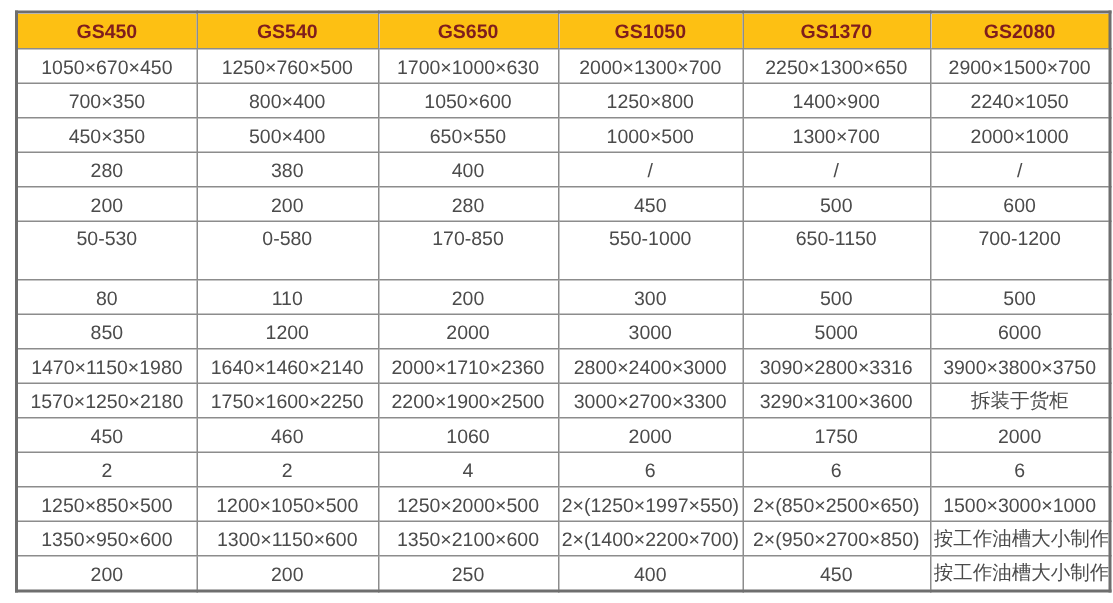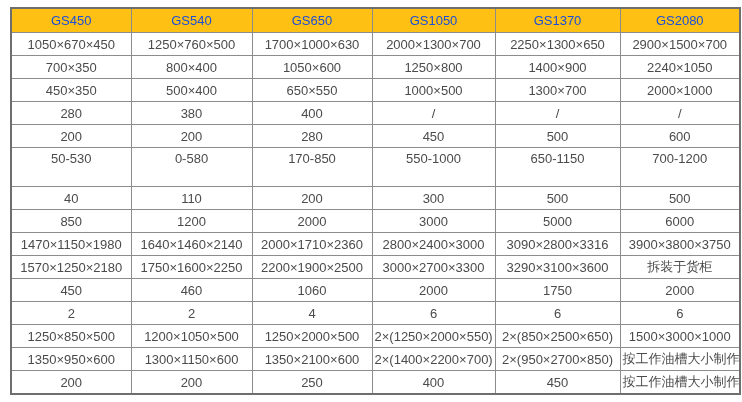--- a/index.html
+++ b/index.html
@@ -26,22 +26,22 @@
     border: 1px solid #8c8c8c;
     text-align: center;
     vertical-align: middle;
     padding: 0 2px;
     font-size: 13px;
     white-space: nowrap;
     overflow: hidden;
   }
   table.spec th {
     background: #fdc013;
-    color: #1d4ed8;
-    font-weight: normal;
+    color: #7f1d1d;
+    font-weight: bold;
     height: 23px;
   }
   table.spec td {
     color: #4b4b4b;
     background: #ffffff;
     height: 22px;
   }
   table.spec tr.tall td {
     height: 35px;
     vertical-align: top;
@@ -114,21 +114,21 @@
         </tr>
         <tr class="tall">
           <td>50-530</td>
           <td>0-580</td>
           <td>170-850</td>
           <td>550-1000</td>
           <td>650-1150</td>
           <td>700-1200</td>
         </tr>
         <tr>
-          <td>40</td>
+          <td>80</td>
           <td>110</td>
           <td>200</td>
           <td>300</td>
           <td>500</td>
           <td>500</td>
         </tr>
         <tr>
           <td>850</td>
           <td>1200</td>
           <td>2000</td>
@@ -165,21 +165,21 @@
           <td>2</td>
           <td>4</td>
           <td>6</td>
           <td>6</td>
           <td>6</td>
         </tr>
         <tr>
           <td>1250×850×500</td>
           <td>1200×1050×500</td>
           <td>1250×2000×500</td>
-          <td>2×(1250×2000×550)</td>
+          <td>2×(1250×1997×550)</td>
           <td>2×(850×2500×650)</td>
           <td>1500×3000×1000</td>
         </tr>
         <tr>
           <td>1350×950×600</td>
           <td>1300×1150×600</td>
           <td>1350×2100×600</td>
           <td>2×(1400×2200×700)</td>
           <td>2×(950×2700×850)</td>
           <td>按工作油槽大小制作</td>

